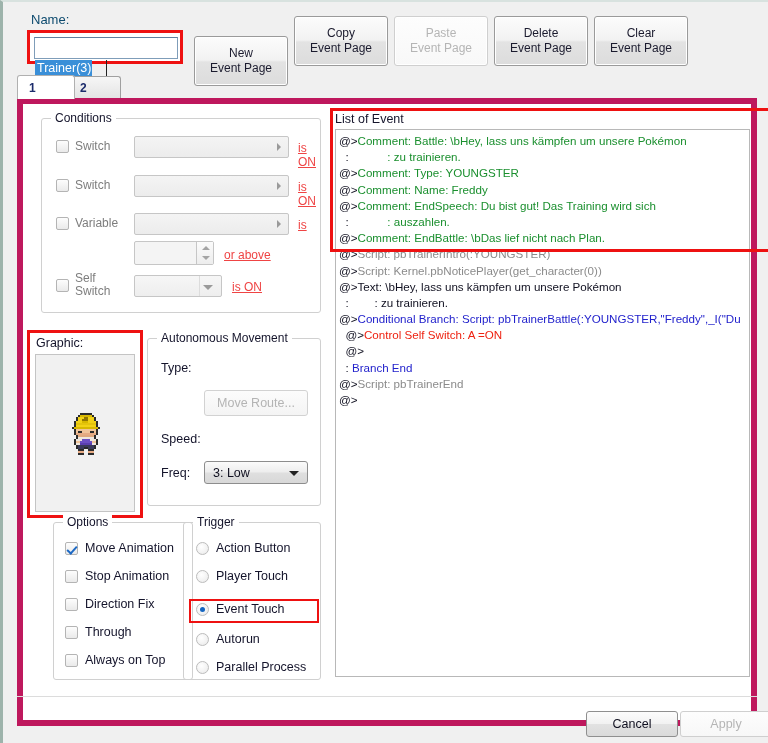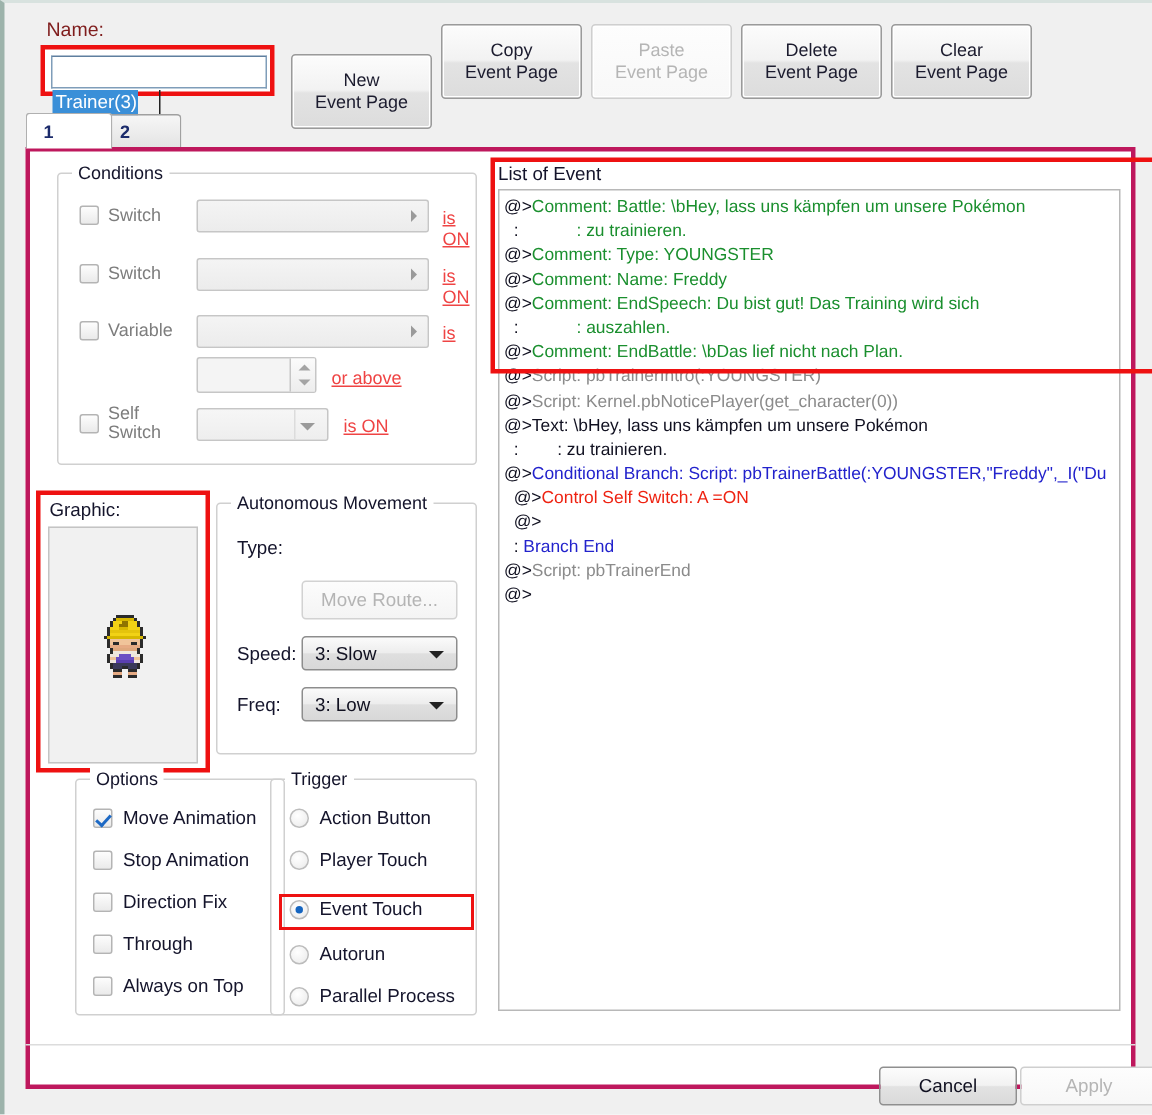--- a/index.html
+++ b/index.html
@@ -17,21 +17,21 @@
   
   #window {
     position:absolute; left:0; top:0; width:768px; height:743px;
     background:#f0f0f0;
     border-left:3px solid #9db3ab;
     border-top:2px solid #d8e2df;
   }
 
   
   #name-row { position:absolute; left:14px; top:6px; width:740px; height:66px; }
-  .name-label { position:absolute; left:14px; top:4px; font-size:13px; color:#7f1d1d; }
+  .name-label { position:absolute; left:14px; top:4px; font-size:13px; color:#0c4a6e; }
   #name-box {
     position:absolute; left:10px; top:22px; width:156px; height:34px;
     border:3px solid #ee1111; background:#fff;
   }
   #name-input {
     position:absolute; left:4px; top:4px; width:144px; height:22px;
     border:1px solid #7f9db9; border-top-color:#5f7f9f;
     background:#ffffff; font-family:"Liberation Sans", sans-serif;
     font-size:12.5px; color:#101020; padding:2px 3px; outline:none;
   }
@@ -67,21 +67,21 @@
     font-size:12px; color:#1b2b6b; font-weight:bold;
     display:flex; align-items:center; padding-left:11px;
     cursor:default;
   }
   .tab.active { background:#ffffff; border-color:#b0b0b0; z-index:3; height:24px; top:-1px; }
   .tab.inactive { background:linear-gradient(#f6f6f6, #e4e4e4); z-index:1; }
 
   
   #panel {
     position:absolute; left:14px; top:96px; width:740px; height:628px;
-    background:#ffffff; border:3px solid #be185d;
+    background:#ffffff; border:6px solid #be185d;
   }
 
   
   .group { position:absolute; border:1px solid #d0d0d0; border-radius:3px; }
   .group-title {
     position:absolute; top:-8px; left:9px; background:#ffffff;
     padding:0 4px; font-size:12px; color:#14142b;
   }
 
   
@@ -401,24 +401,20 @@
     <div class="group" id="automove">
       <div class="group-title">Autonomous Movement</div>
 
       <div class="am-label" style="left:13px; top:22px;">Type:</div>
 
       <div class="moveroute-btn" style="left:56px; top:51px;">
         <span>Move Route...</span>
       </div>
 
       <div class="am-label" style="left:13px; top:93px;">Speed:</div>
-      <div class="combo" style="left:56px; top:88px; width:104px;">
-        <span>3: Slow</span>
-        <div class="dn"></div>
-      </div>
 
       <div class="am-label" style="left:13px; top:127px;">Freq:</div>
       <div class="combo" style="left:56px; top:122px; width:104px;">
         <span>3: Low</span>
         <div class="dn"></div>
       </div>
     </div>
 
     <div class="group" id="options">
       <div class="group-title">Options</div>

